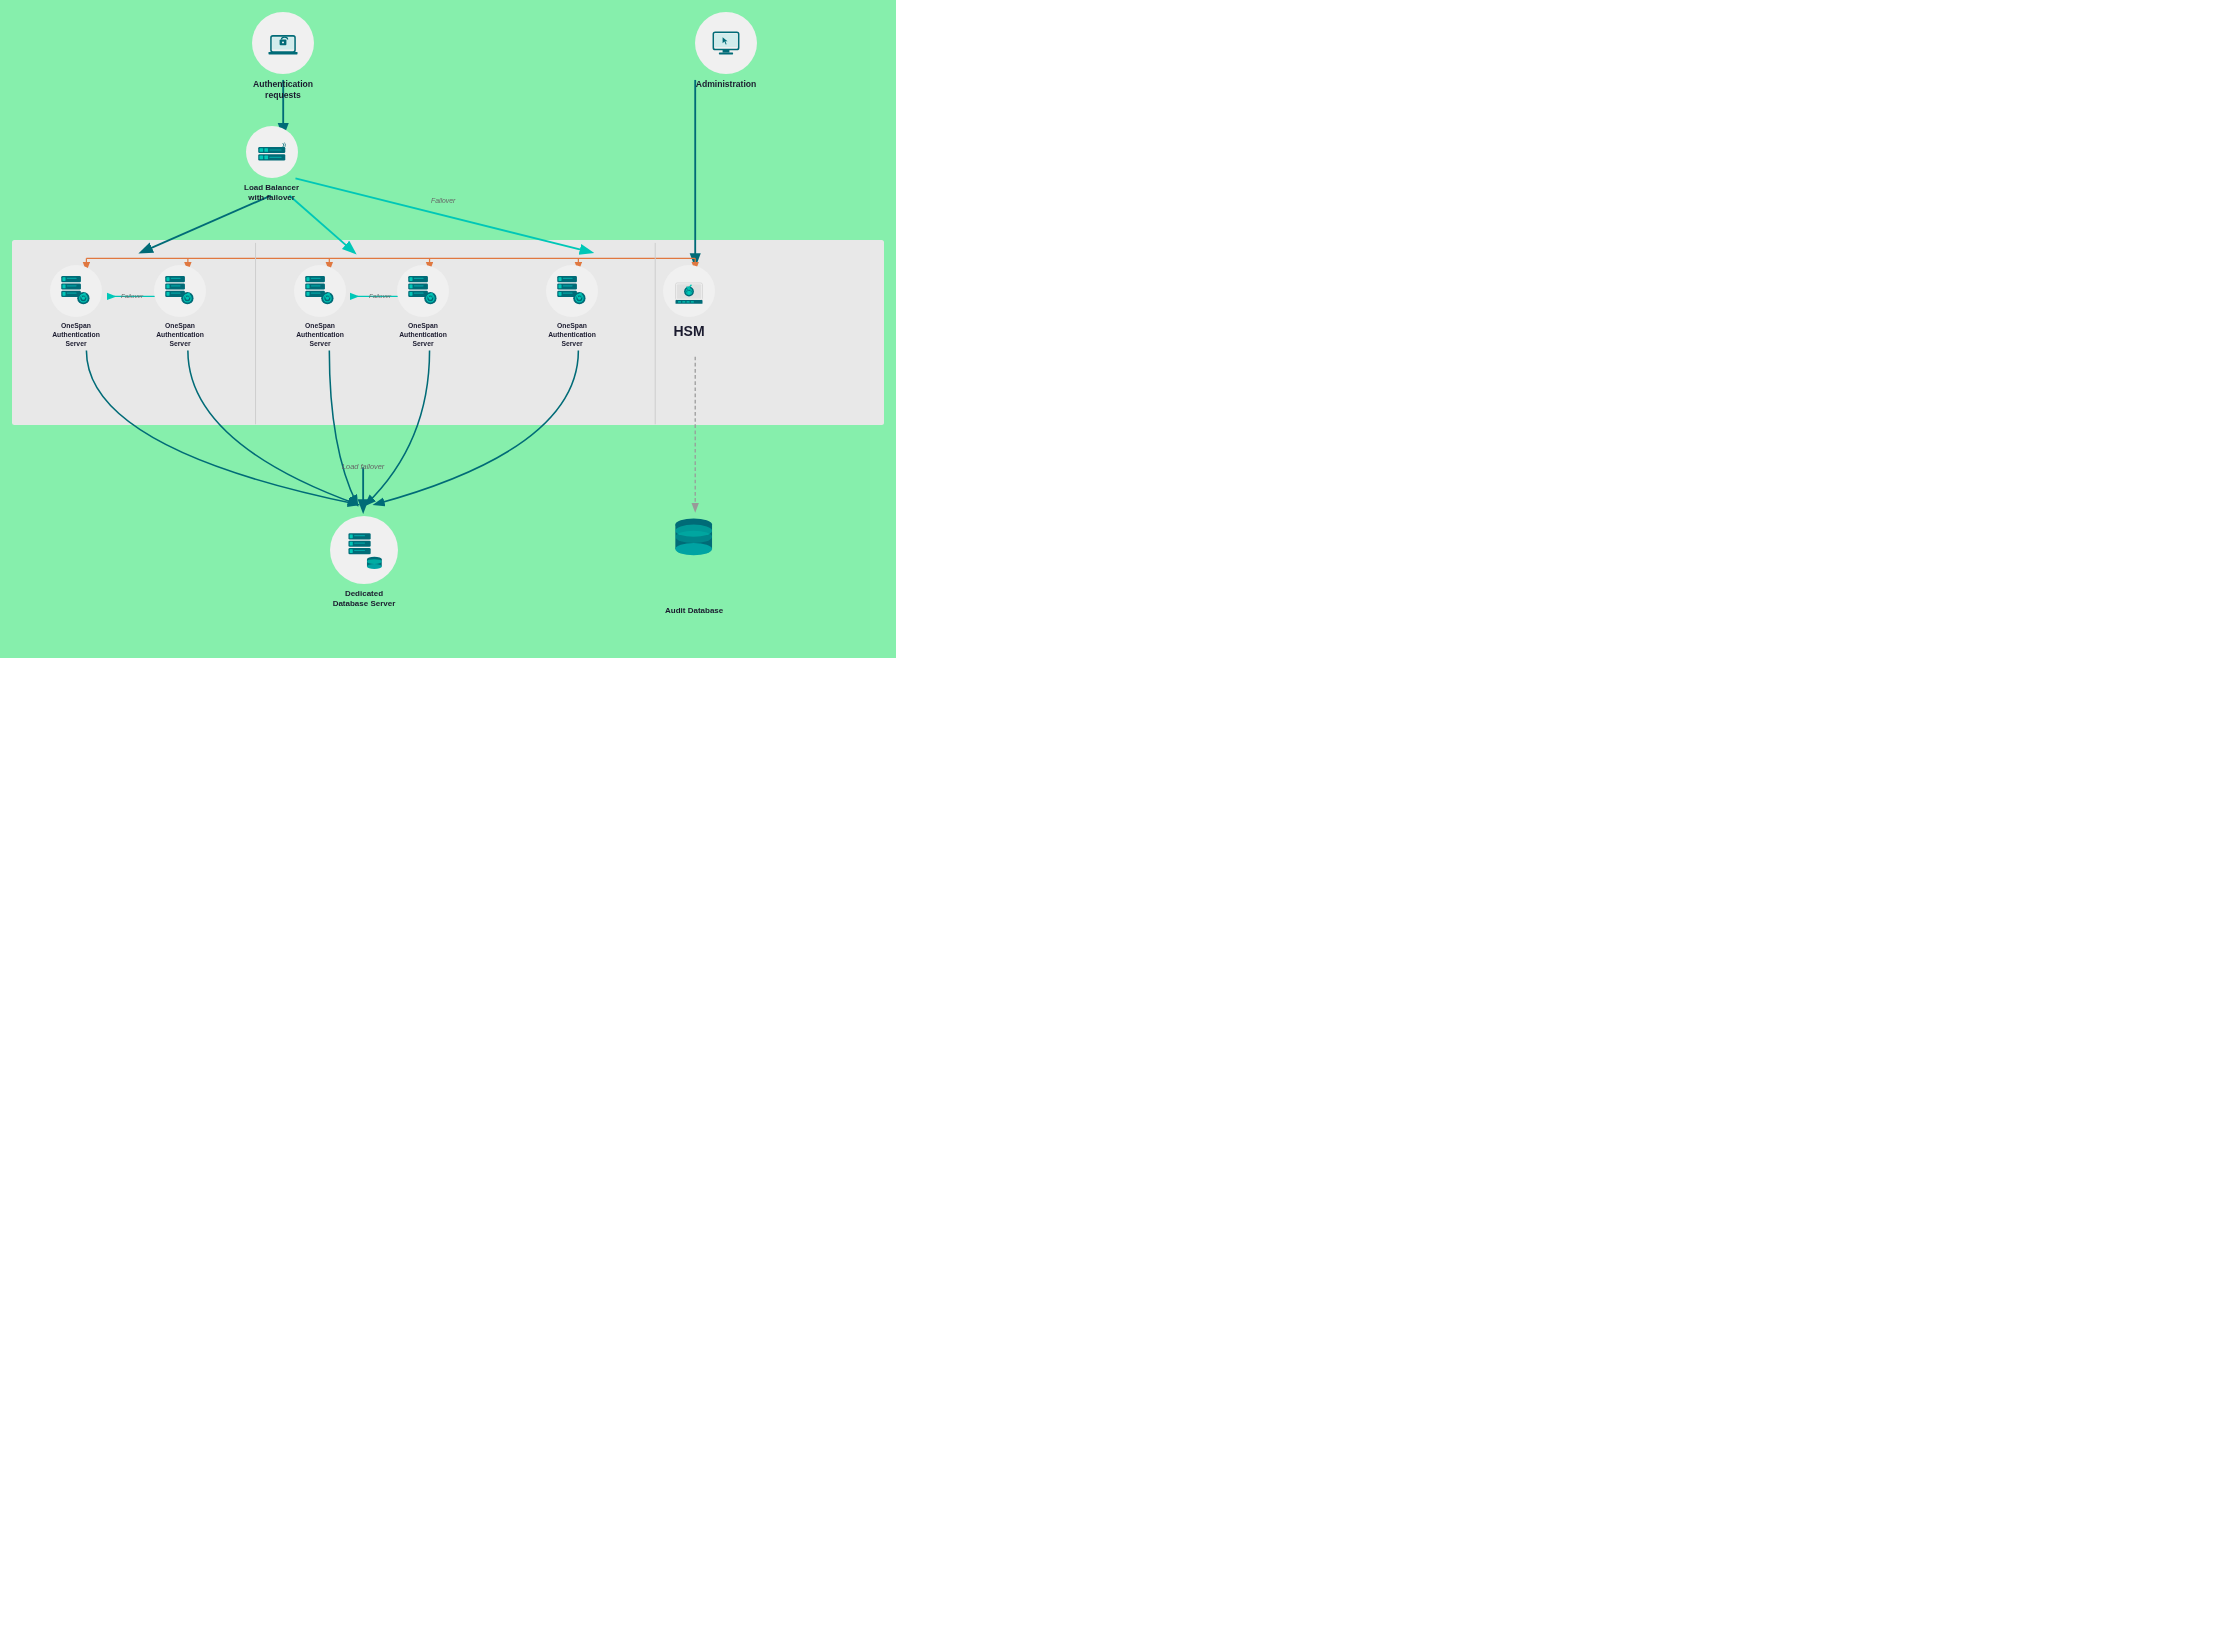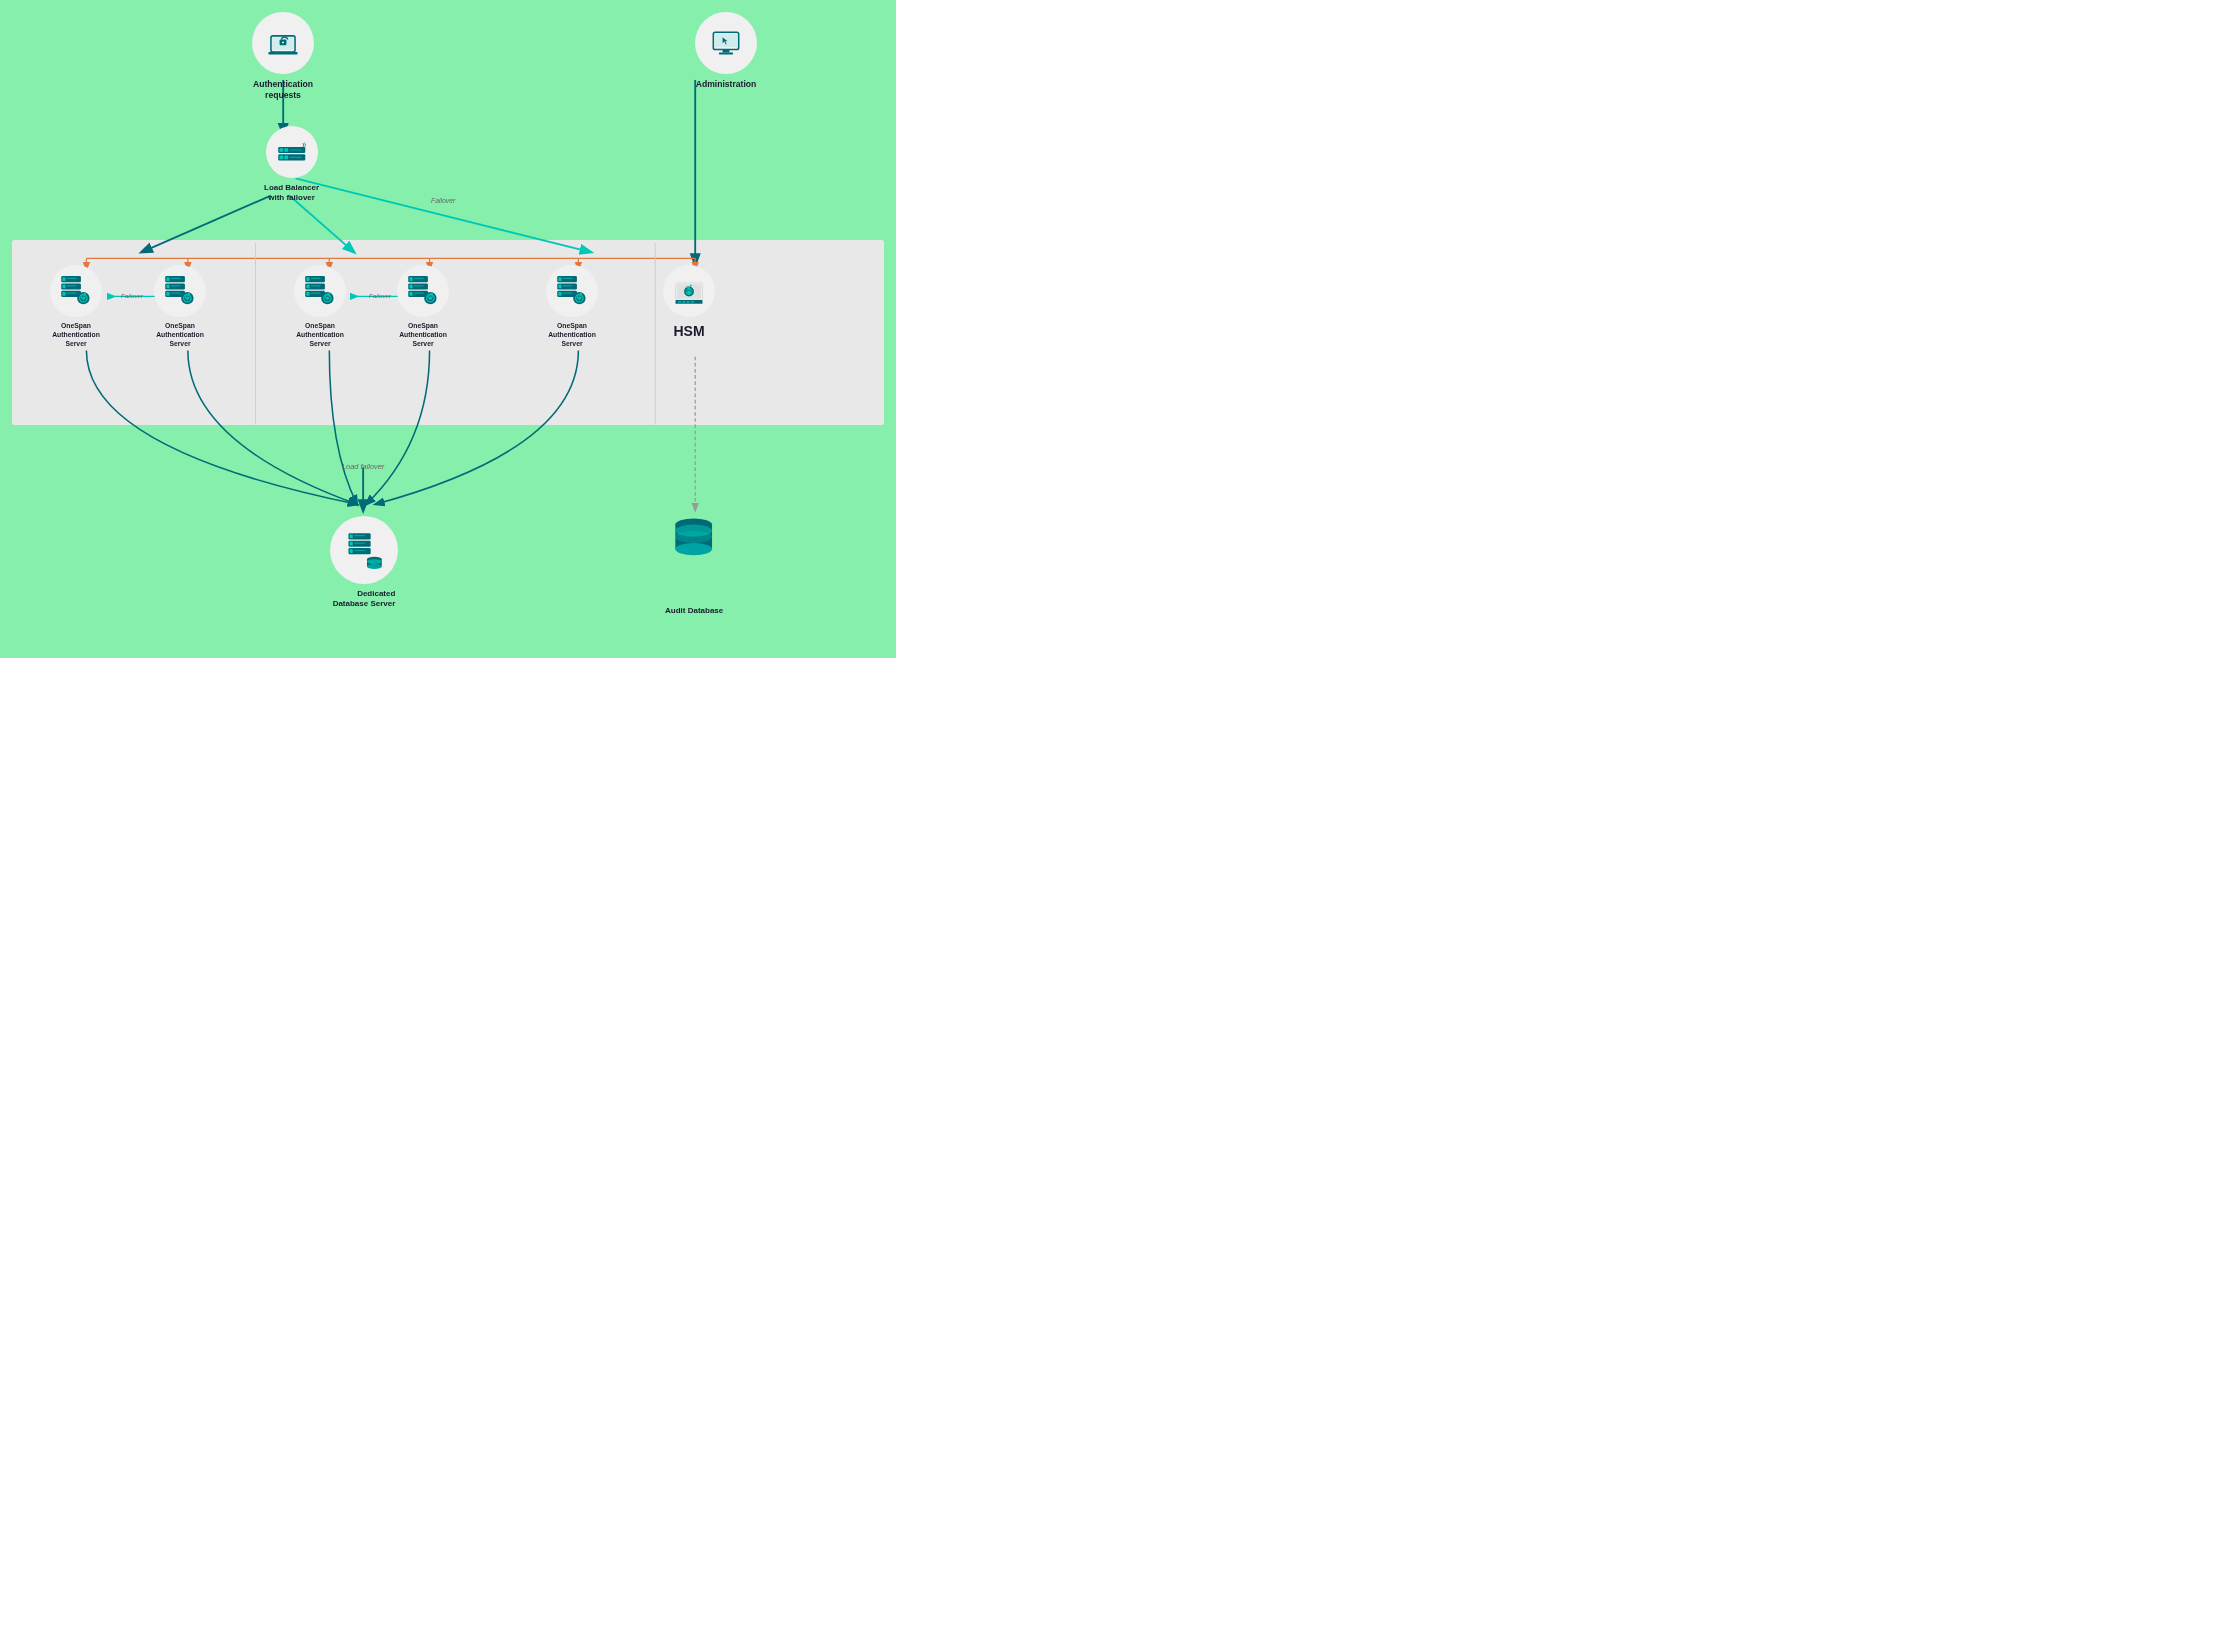--- a/index.html
+++ b/index.html
@@ -180,21 +180,21 @@
         <rect x="9" y="12" width="37" height="22" rx="1" fill="#d0ecec"></rect>
         <rect x="22" y="38" width="11" height="5" fill="#006b77"></rect>
         <rect x="16" y="43" width="23" height="3" rx="1" fill="#006b77"></rect>
 
         <path d="M22 18 L22 28 L25 25 L27 30 L28.5 29.5 L26.5 24.5 L30 24.5 Z" fill="#006b77"></path>
       </svg>
     </div>
     <div class="node-label" style="font-size:8.6px;">Administration</div>
   </div>
 
-  <div class="node" style="left: 264px; top: 126px;">
+  <div class="node" style="left: 244px; top: 126px;">
     <div class="circle circle-md">
       <svg width="29.5" height="19.7" viewBox="0 0 48 32">
 
         <rect x="2" y="8" width="44" height="10" rx="2" fill="#006b77"></rect>
         <rect x="4" y="10" width="6" height="6" rx="1" fill="#00c7b7"></rect>
         <rect x="12" y="10" width="6" height="6" rx="1" fill="#00c7b7"></rect>
         <rect x="20" y="12" width="20" height="2" rx="1" fill="#00a3a3"></rect>
         <rect x="2" y="20" width="44" height="10" rx="2" fill="#006b77"></rect>
         <rect x="4" y="22" width="6" height="6" rx="1" fill="#00c7b7"></rect>
         <rect x="12" y="22" width="6" height="6" rx="1" fill="#00c7b7"></rect>
@@ -365,21 +365,21 @@
         <rect x="4" y="26" width="36" height="10" rx="2" fill="#006b77"></rect>
         <rect x="6" y="28" width="5" height="6" rx="1" fill="#00c7b7"></rect>
         <rect x="13" y="29" width="18" height="2" rx="1" fill="#00a3a3"></rect>
 
         <ellipse cx="46" cy="44" rx="12" ry="4" fill="#006b77"></ellipse>
         <rect x="34" y="44" width="24" height="12" fill="#006b77"></rect>
         <ellipse cx="46" cy="56" rx="12" ry="4" fill="#00a3a3"></ellipse>
         <ellipse cx="46" cy="48" rx="12" ry="4" fill="#00c7b7" opacity="0.7"></ellipse>
       </svg>
     </div>
-    <div class="node-label" style="white-space: pre-line; font-size:8px; font-weight:700; max-width:86px;text-align:right;">Dedicated<br>Database Server</div>
+    <div class="node-label" style="white-space: pre-line; font-size:8px; font-weight:700; max-width:86px;">Dedicated<br>Database Server</div>
   </div>
 
   <div class="node" style="left: 665px; top: 516px;">
     <div style="position:relative; width:52px; height:46px;">
       <svg width="52" height="46" viewBox="0 0 85 75">
 
         <ellipse cx="42" cy="14" rx="30" ry="10" fill="#006b77"></ellipse>
         <rect x="12" y="14" width="60" height="40" fill="#006b77"></rect>
         <ellipse cx="42" cy="54" rx="30" ry="10" fill="#00a3a3"></ellipse>
         <ellipse cx="42" cy="24" rx="30" ry="10" fill="#00c7b7" opacity="0.5"></ellipse>

